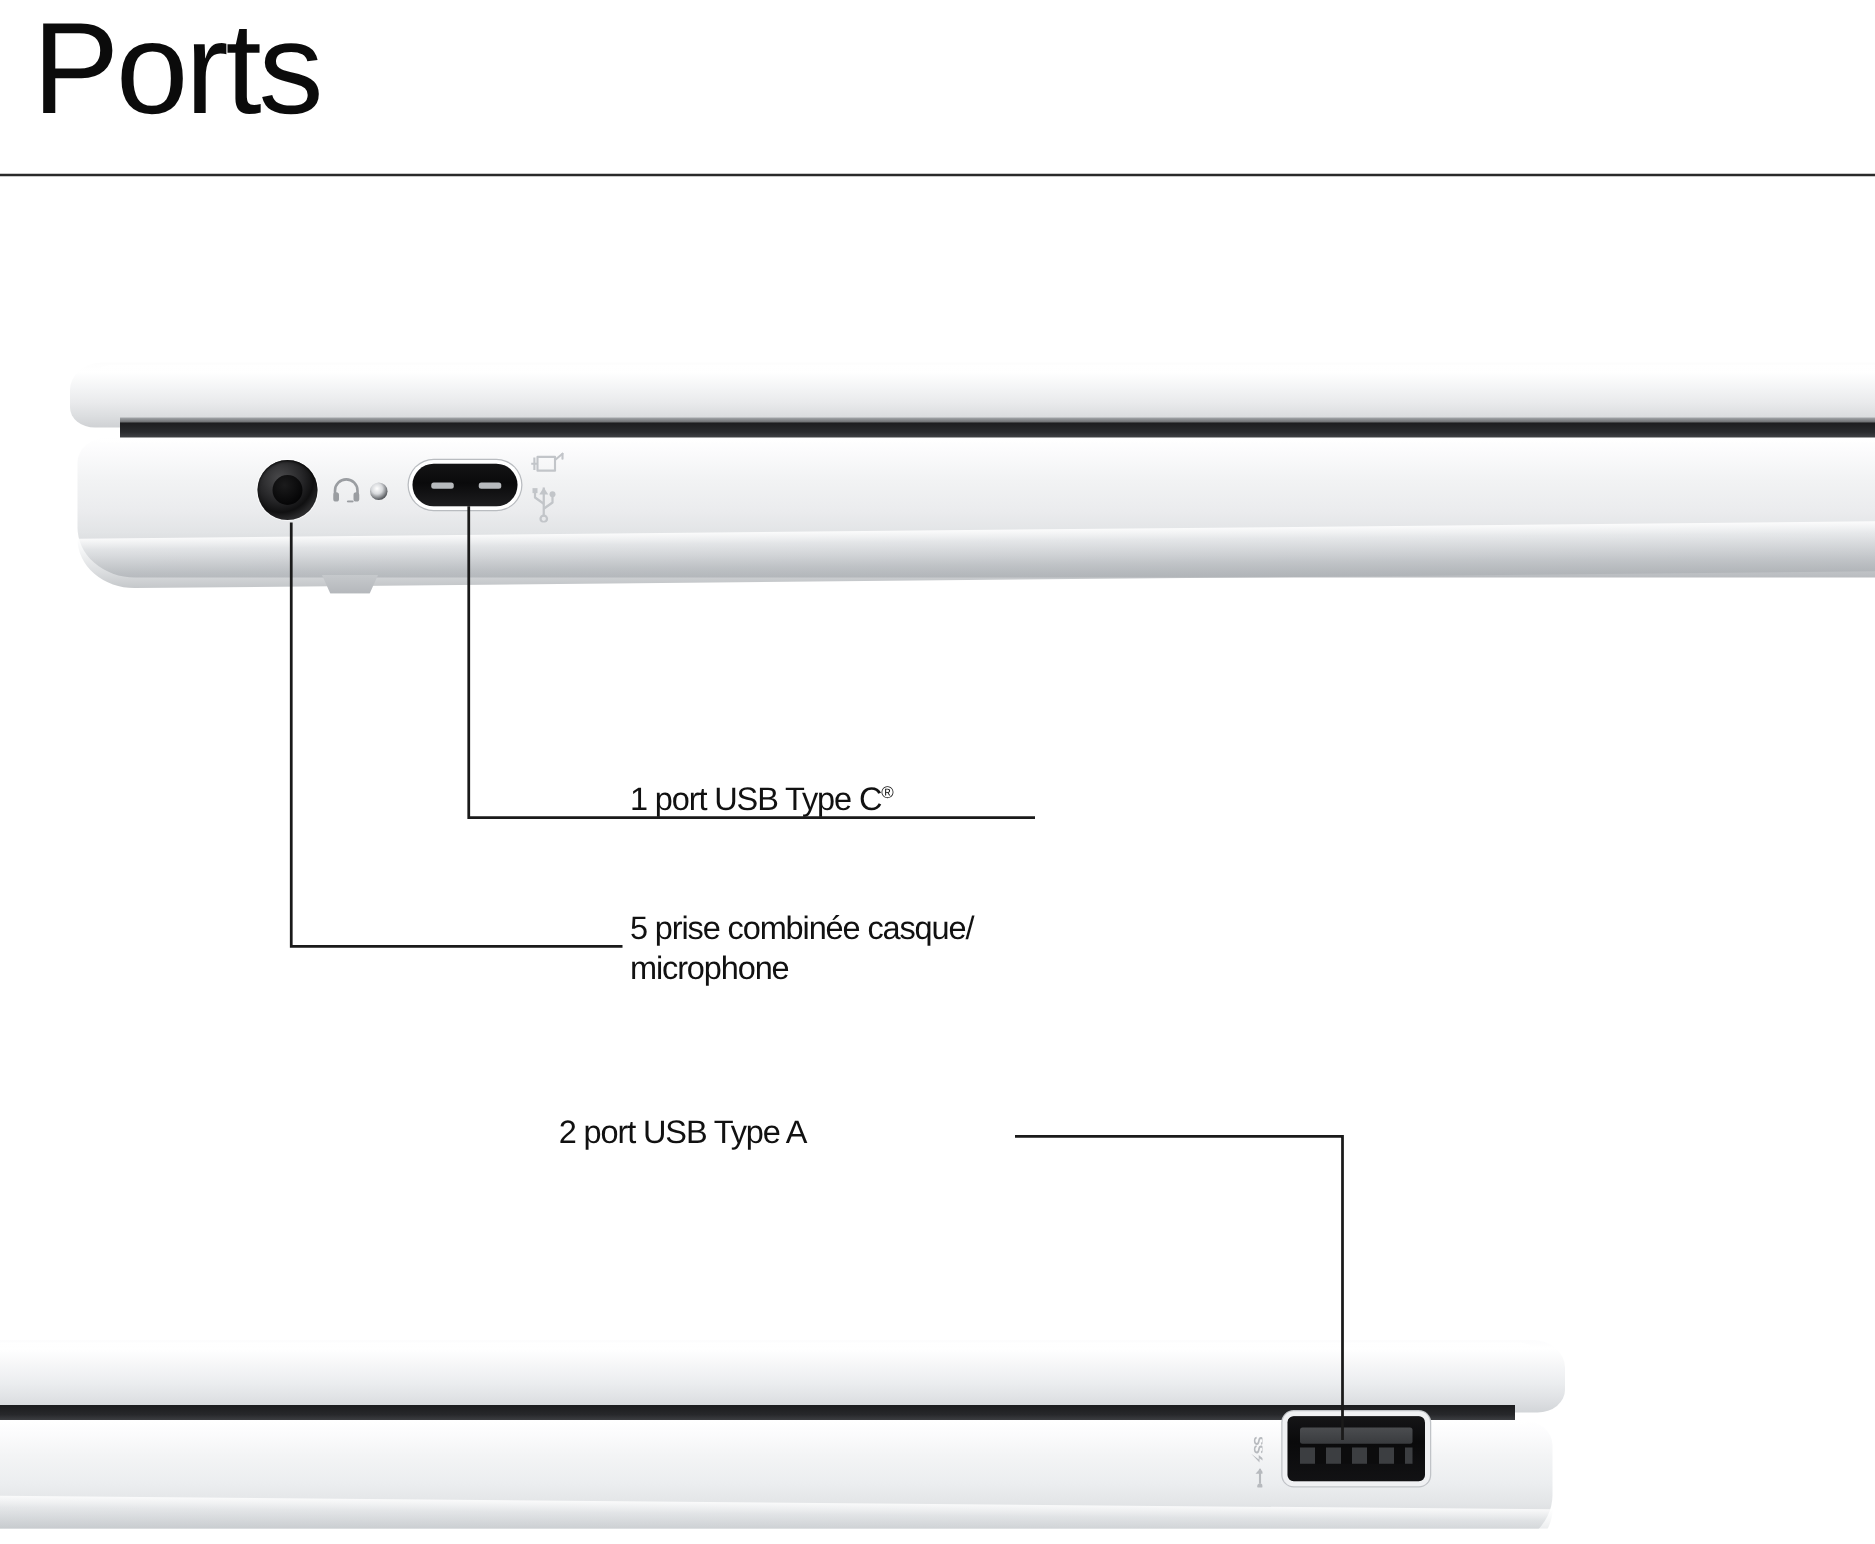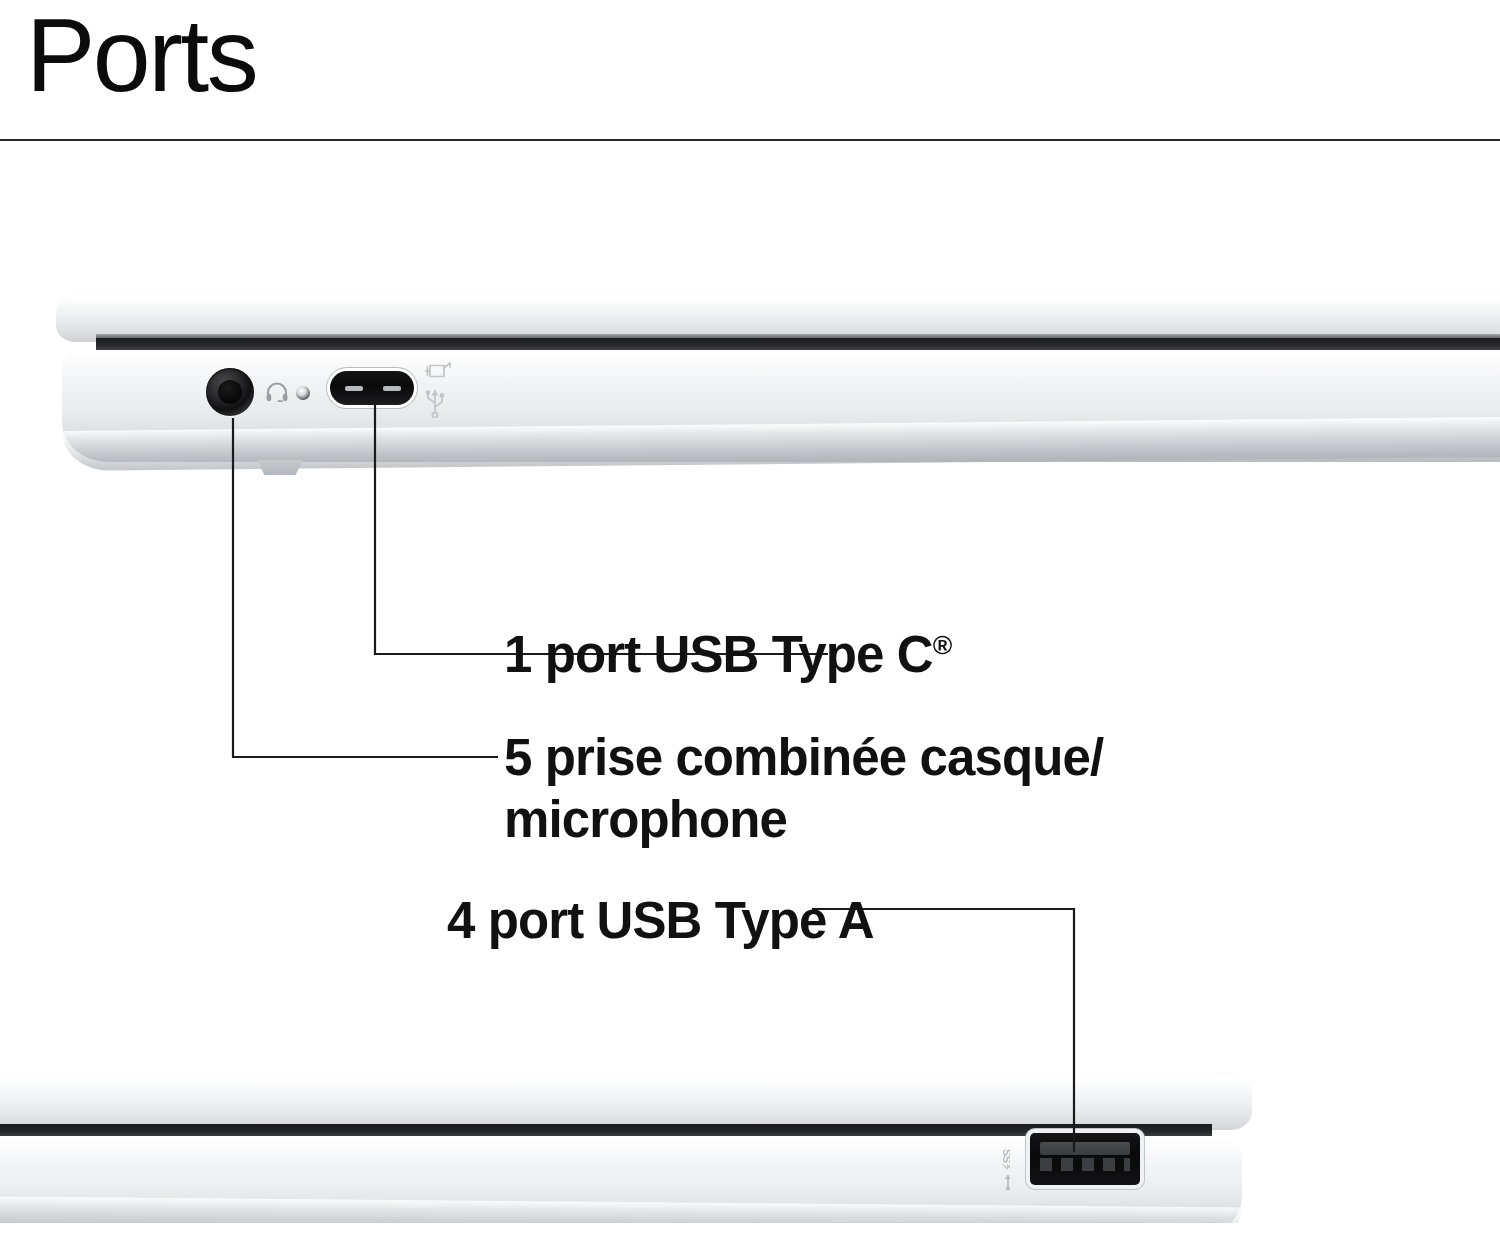--- a/index.html
+++ b/index.html
@@ -39,22 +39,22 @@
     height: 2px;
     background: #2a2a2a;
   }
 
   
   .layer { position: absolute; }
 
   
   .callout {
     position: absolute;
-    font-size: 51px;
-    font-weight: 700;
+    font-size: 26px;
+    font-weight: 400;
     color: #111111;
     letter-spacing: -0.9px;
     line-height: 1.22;
     white-space: pre-line;
   }
   .callout sup {
     font-size: 0.52em;
     vertical-align: super;
     line-height: 0;
     letter-spacing: 0;
@@ -371,15 +371,15 @@
     <polyline points="233,418 233,757 498,757" fill="none" stroke="#1a1a1a" stroke-width="2.2"></polyline>
 
     <polyline points="812,909 1074,909 1074,1152" fill="none" stroke="#1a1a1a" stroke-width="2.2"></polyline>
   </svg>
 
   <div id="callout-usbc" class="callout"><span>1 port USB Type C</span><sup>®</sup></div>
 
   <div id="callout-audio" class="callout">5 prise combinée casque/
 microphone</div>
 
-  <div id="callout-usba" class="callout">4 port USB Type A</div>
+  <div id="callout-usba" class="callout">2 port USB Type A</div>
 
 </div>
 
 </body></html>

